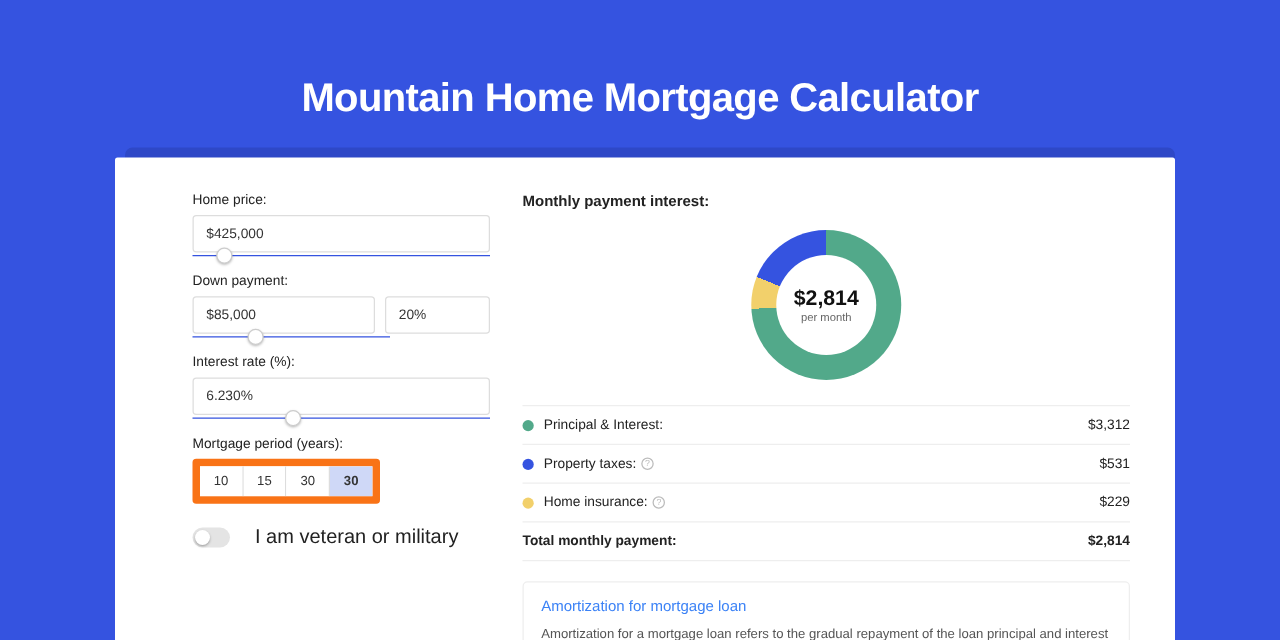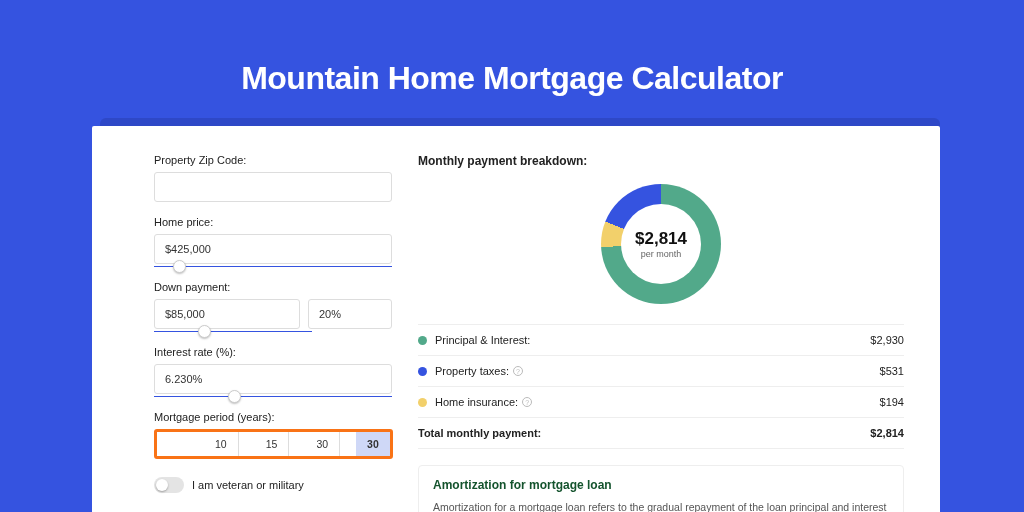--- a/index.html
+++ b/index.html
@@ -10,62 +10,58 @@
   .left-col { width: 238px; flex-shrink: 0; }
   .right-col { flex: 1; }
   .field-label { font-size: 11px; color: #222; margin-bottom: 6px; display: block; }
   .input { width: 100%; height: 30px; border: 1px solid #ddd; border-radius: 3px; padding: 0 10px; font-size: 11px; color: #333; background: #fff; }
   .field-group { margin-bottom: 14px; position: relative; }
   .slider-track { position: relative; height: 1px; background: #3553e0; margin-top: 2px; }
   .slider-thumb { position: absolute; top: -6px; width: 13px; height: 13px; border-radius: 50%; background: #fff; border: 1px solid #ccc; box-shadow: 0 1px 2px rgba(0,0,0,.25); }
   .row-inputs { display: flex; gap: 8px; align-items: flex-end; }
   .row-inputs .input.small { width: 84px; }
   .row-inputs .input.grow { flex: 1; }
-  .period-buttons { display: flex; gap: 16px; border: 3px solid #f97316; border-radius: 3px; overflow: hidden; width: fit-content; padding-left: 47px; }
+  .period-buttons { display: flex; gap: 0; border: 6px solid #f97316; border-radius: 3px; overflow: hidden; width: fit-content; }
   .period-btn { padding: 6px 11px; font-size: 10.5px; background: #fff; border: none; border-right: 1px solid #ddd; cursor: pointer; color: #333; }
   .period-btn:last-child { border-right: none; }
   .period-btn.active { background: #cfd8f7; font-weight: 700; }
   .toggle-row { display: flex; align-items: center; gap: 8px; margin-top: 18px; }
   .toggle { width: 30px; height: 16px; background: #e4e4e4; border-radius: 10px; position: relative; }
   .toggle::after { content: ""; position: absolute; left: 2px; top: 2px; width: 12px; height: 12px; background: #fff; border-radius: 50%; box-shadow: 0 1px 2px rgba(0,0,0,.3); }
-  .toggle-label { font-size: 11px; color: #222; }
+  .toggle-label { font-size: 16px; color: #222; margin-left: 12px; }
   .breakdown-title { font-size: 12px; font-weight: 700; color: #222; margin-bottom: 10px; }
   .donut-area { display: flex; justify-content: center; padding: 6px 0 20px 0; }
   .donut { position: relative; width: 120px; height: 120px; border-radius: 50%; background: conic-gradient(#52a98a 0deg 267deg, #f2d06b 267deg 292deg, #3553e0 292deg 360deg); }
   .donut::after { content: ""; position: absolute; inset: 20px; background: #fff; border-radius: 50%; }
   .donut-center { position: absolute; inset: 0; display: flex; flex-direction: column; align-items: center; justify-content: center; z-index: 1; }
   .donut-value { font-size: 17px; font-weight: 800; color: #111; }
   .donut-sub { font-size: 9px; color: #666; }
   .legend { border-top: 1px solid #eee; }
   .legend-row { display: flex; align-items: center; padding: 9px 0; border-bottom: 1px solid #eee; }
   .legend-dot { width: 9px; height: 9px; border-radius: 50%; margin-right: 8px; flex-shrink: 0; }
   .legend-label { font-size: 11px; color: #222; flex: 1; display: flex; align-items: center; gap: 4px; }
   .legend-value { font-size: 11px; color: #222; }
   .legend-row.total .legend-label { font-weight: 700; }
   .legend-row.total .legend-value { font-weight: 700; }
   .info-icon { width: 10px; height: 10px; border: 1px solid #bbb; border-radius: 50%; display: inline-flex; align-items: center; justify-content: center; font-size: 7px; color: #bbb; line-height: 1; }
   .amort-box { border: 1px solid #eee; border-radius: 4px; padding: 12px 14px; margin-top: 16px; }
-  .amort-title { font-size: 12px; font-weight: 700; color: #14532d; margin-bottom: 8px; }
+  .amort-title { font-size: 12px; font-weight: 400; color: #3b82f6; margin-bottom: 8px; }
   .amort-text { font-size: 10.5px; color: #555; line-height: 1.4; }
 </style>
 </head>
 <body>
 
 <h1 class="page-title">Mountain Home Mortgage Calculator</h1>
 
 <div class="shadow-card"></div>
 
 <div class="card">
 
   <div class="left-col">
 
-    <div class="field-group">
-      <label class="field-label">Property Zip Code:</label>
-      <input class="input" value="" style="">
-    </div>
 
     <div class="field-group">
       <label class="field-label">Home price:</label>
       <input class="input" value="$425,000" style="">
       <div class="slider-track">
         <div class="slider-thumb" style="left:8%"></div>
       </div>
     </div>
 
     <div class="field-group">
@@ -98,54 +94,54 @@
     </div>
 
     <div class="toggle-row">
       <div class="toggle"></div>
       <span class="toggle-label">I am veteran or military</span>
     </div>
 
   </div>
 
   <div class="right-col">
-    <div class="breakdown-title">Monthly payment breakdown:</div>
+    <div class="breakdown-title">Monthly payment interest:</div>
 
     <div class="donut-area">
       <div class="donut">
         <div class="donut-center">
           <div class="donut-value">$2,814</div>
           <div class="donut-sub">per month</div>
         </div>
       </div>
     </div>
 
     <div class="legend">
       <div class="legend-row">
         <span class="legend-dot" style="background:#52a98a"></span>
         <span class="legend-label">
             <span>Principal &amp; Interest:</span>
           </span>
-        <span class="legend-value">$2,930</span>
+        <span class="legend-value">$3,312</span>
       </div>
       <div class="legend-row">
         <span class="legend-dot" style="background:#3553e0"></span>
         <span class="legend-label">
             <span>Property taxes:</span>
             <span class="info-icon">?</span>
           </span>
         <span class="legend-value">$531</span>
       </div>
       <div class="legend-row">
         <span class="legend-dot" style="background:#f2d06b"></span>
         <span class="legend-label">
             <span>Home insurance:</span>
             <span class="info-icon">?</span>
           </span>
-        <span class="legend-value">$194</span>
+        <span class="legend-value">$229</span>
       </div>
       <div class="legend-row total">
         <span class="legend-label">Total monthly payment:</span>
         <span class="legend-value">$2,814</span>
       </div>
     </div>
 
     <div class="amort-box">
       <div class="amort-title">Amortization for mortgage loan</div>
       <div class="amort-text">Amortization for a mortgage loan refers to the gradual repayment of the loan principal and interest over a specified</div>

